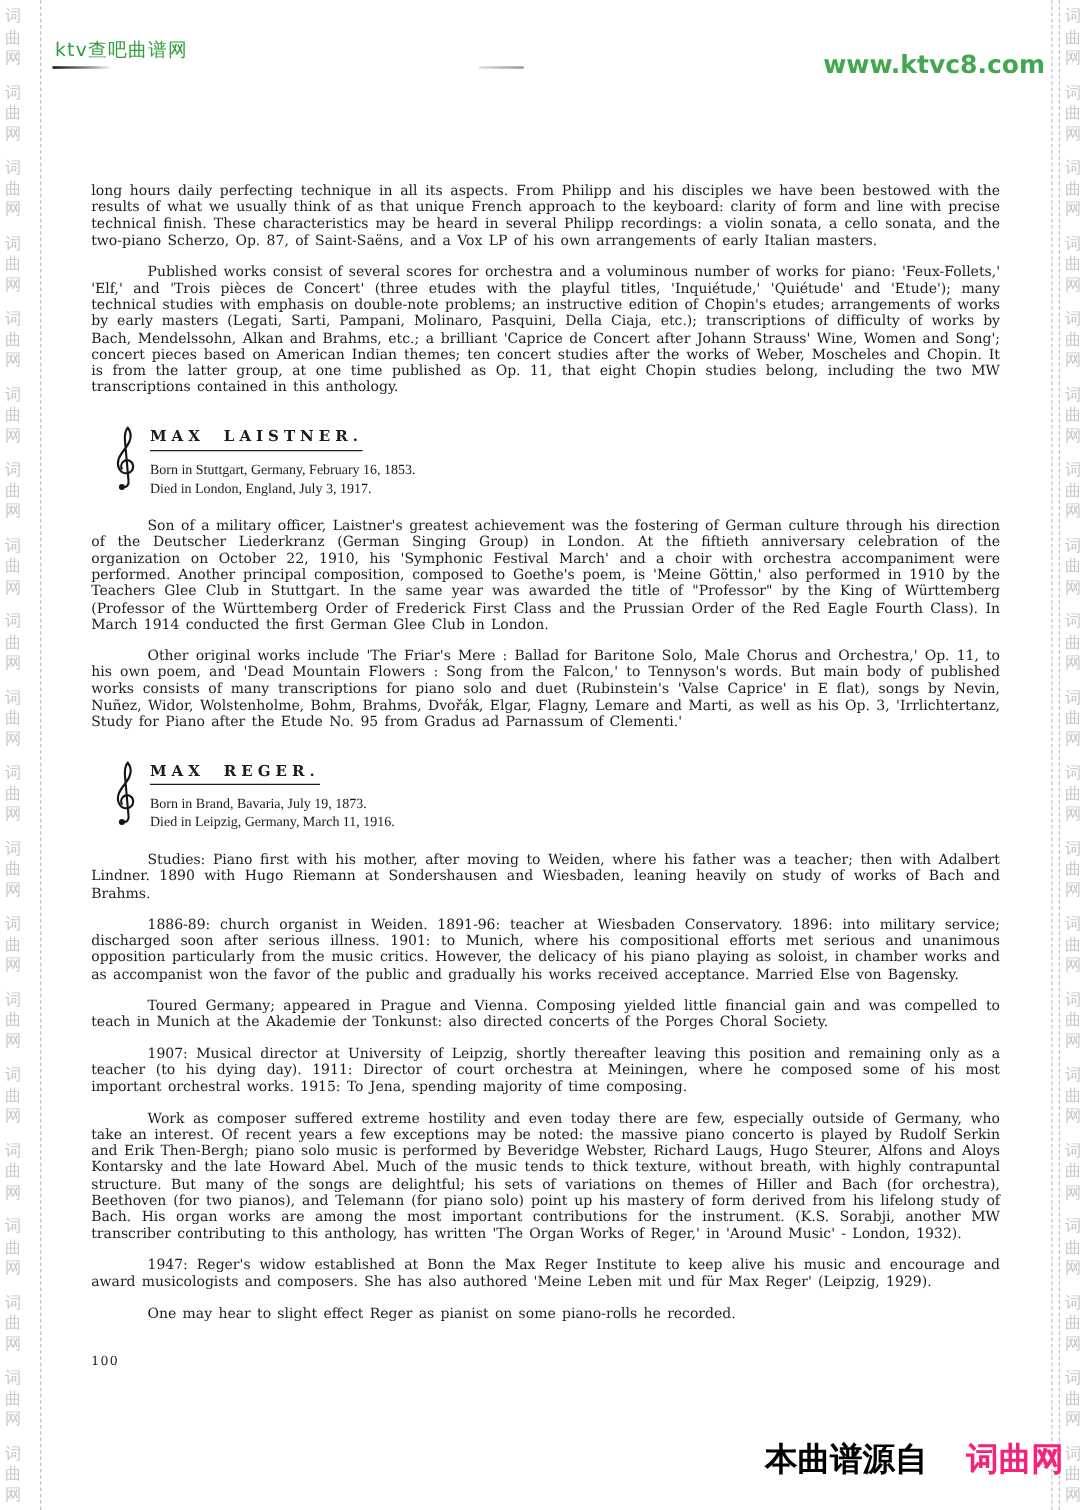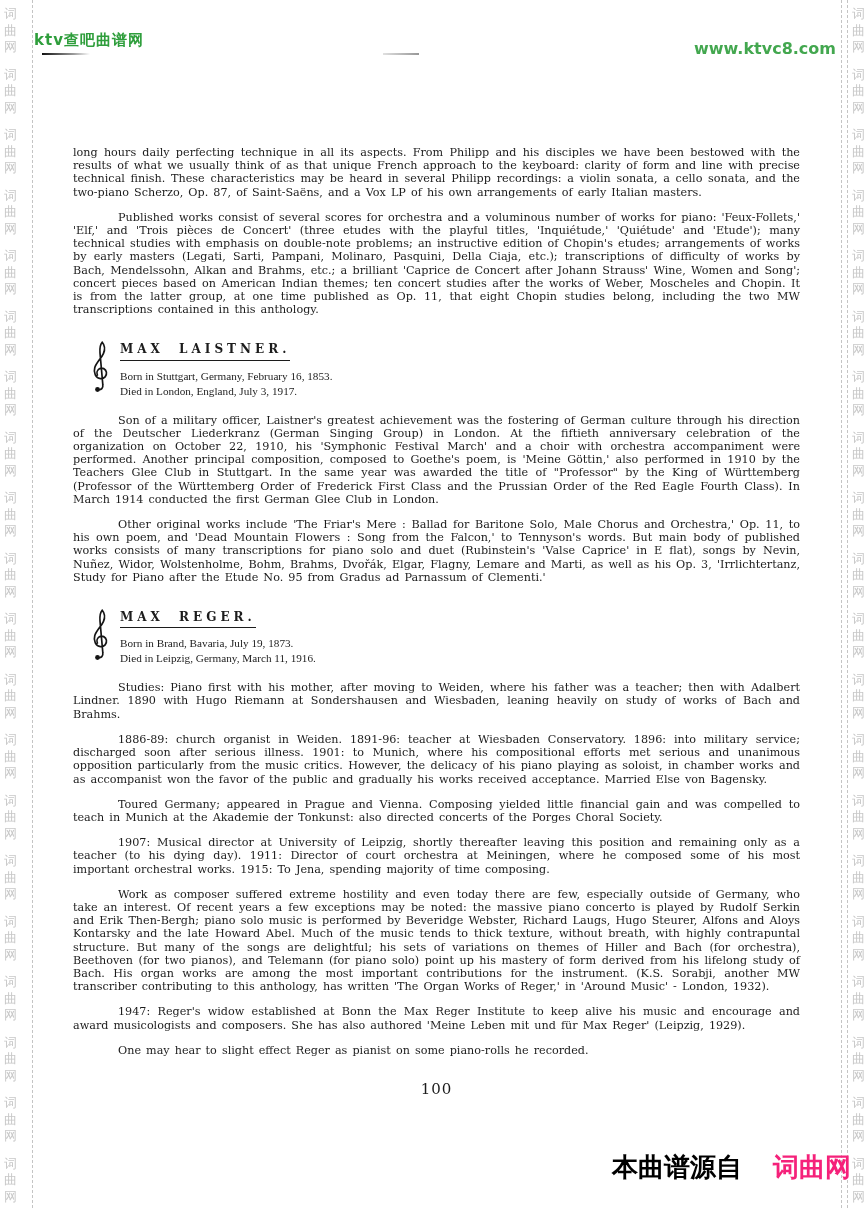--- a/index.html
+++ b/index.html
@@ -17,56 +17,56 @@
   .edge-col.right { right:1px; }
   .edge-group { display:flex; flex-direction:column; margin-bottom:11px; }
   .edge-group span { line-height:16.5px; }
   .edge-line { position:absolute; top:0; bottom:0; width:0; border-left:1px dashed #c4c4c4; }
   .edge-line.l1 { left:32px; }
   .edge-line.r1 { left:841px; }
   .edge-line.r2 { left:847px; }
 
   
   .wm-top-left {
-    position:absolute; left:34px; top:31px; color:var(--green,#2f9e3c);
-    font-family:"DejaVu Sans", sans-serif; font-weight:bold; font-size:15px; letter-spacing:1px;
+    position:absolute; left:44px; top:31px; color:var(--green,#2f9e3c);
+    font-family:"DejaVu Sans", sans-serif; font-weight:normal; font-size:15px; letter-spacing:1px;
   }
   .wm-underline {
     position:absolute; left:42px; top:53px; width:48px; height:2px;
     background:linear-gradient(to right, #111 0%, #999 65%, transparent 100%);
   }
   .wm-faint-line {
     position:absolute; left:383px; top:53px; width:36px; height:2px;
     background:linear-gradient(to right, #e0e0e0, #979797);
   }
   .wm-top-right {
     position:absolute; right:26px; top:27px; color:#101010; white-space:nowrap;
     font-family:"DejaVu Sans Mono", monospace; font-weight:bold; font-size:15px;
   }
   .wm-top-right .cjk { font-family:"DejaVu Sans", sans-serif; font-size:19px; letter-spacing:1px; }
   .wm-top-right-green {
     position:absolute; right:30px; top:39px; color:var(--green,#2f9e3c); white-space:nowrap;
-    font-family:"DejaVu Sans", sans-serif; font-weight:bold; font-size:16px; opacity:.9;
+    font-family:"DejaVu Sans", sans-serif; font-weight:bold; font-size:20px; opacity:.9;
   }
 
   
   .content { position:absolute; left:73px; top:146px; width:727px; font-size:11.2px; line-height:13.2px; }
   .para { margin:0 0 12px 0; text-align:justify; text-indent:45px; word-spacing:1.5px; }
   .para.no-indent { text-indent:0; }
 
   .section-head { display:flex; align-items:center; gap:9px; margin:20px 0 15px 14px; }
   .clef { flex:0 0 auto; margin-top:1px; }
   .head-text { padding-top:7px; }
   .composer-heading {
     display:inline-block; font-weight:bold; font-size:12px; letter-spacing:4px; word-spacing:7px;
     border-bottom:1.5px solid #1c1c1c; padding-bottom:3px; margin-bottom:8px;
   }
   .life-line { line-height:15px;font-family:Liberation Serif, serif; }
 
-  .page-number { text-align:center; font-size:15px; letter-spacing:1px; margin-top:26px; }
+  .page-number { text-align:left; font-size:10px; letter-spacing:1px; margin-top:26px; }
 
   
   .wm-bottom {
     position:absolute; left:612px; top:1150px; white-space:nowrap;
     font-family:"DejaVu Sans", sans-serif; font-size:26px; font-weight:600; color:#000;
   }
   .wm-bottom .src-site { color:var(--pink,#f5217a); margin-left:22px; }
 </style>
 </head>
 <body>

